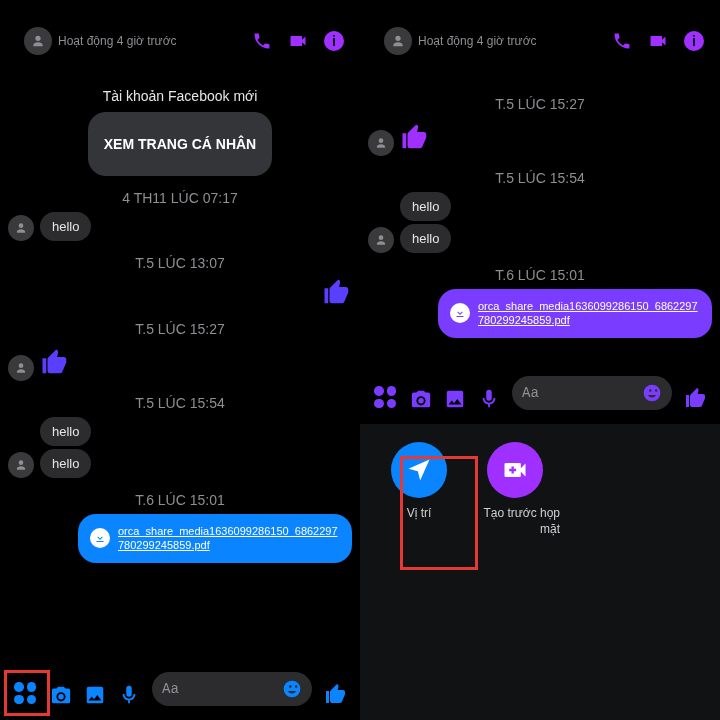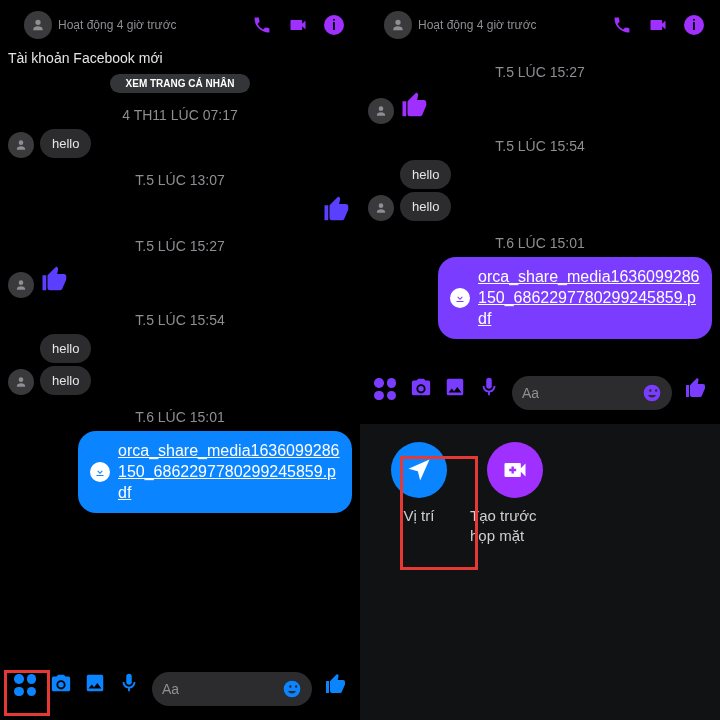--- a/index.html
+++ b/index.html
@@ -1,65 +1,65 @@
 <!DOCTYPE html>
 <html><head>
 <meta charset="utf-8">
 <style>
   html,body{margin:0;padding:0;background:#666;font-family:-apple-system,Helvetica,Arial,sans-serif;}
   .stage{width:720px;height:720px;background:#000;display:flex;position:relative;overflow:hidden;}
   .panel{width:360px;height:720px;background:#000;position:relative;display:flex;flex-direction:column;}
   .divider{position:absolute;left:360px;top:0;width:1px;height:720px;background:#444;}
-  .hdr{display:flex;align-items:center;height:50px;padding:0 8px;}
+  .hdr{display:flex;align-items:center;height:50px;padding:16px 8px;}
   .back{color:#8a2be2;font-size:22px;padding:4px 8px;}
   .avatar{width:28px;height:28px;border-radius:50%;background:#3a3a3c;display:flex;align-items:center;justify-content:center;margin-right:6px;}
   .avatar svg{width:16px;height:16px;fill:#8e8e93;}
   .activity{color:#8e8e93;font-size:12px;}
   .hdr-spacer{flex:1;}
   .hicon{color:#a030ff;margin:0 8px;display:flex;}
   .hicon svg{width:20px;height:20px;fill:#a030ff;}
   .info{width:20px;height:20px;border-radius:50%;background:#a030ff;color:#000;font-weight:700;display:flex;align-items:center;justify-content:center;font-size:14px;}
   .thread{flex:1;overflow:hidden;padding:0 8px;}
-  .fb-title{color:#e5e5e7;font-size:14px;}
-  .profile-btn{display:block;margin:8px auto 10px auto;background:#333538;color:#fff;border:none;border-radius:18px;padding:4px 16px;font-size:10px;font-weight:600;}
+  .fb-title{color:#e5e5e7;text-align:center;font-size:14px;margin-top:6px;}
+  .profile-btn{display:block;margin:8px auto 10px auto;background:#333538;color:#fff;border:none;border-radius:18px;padding:24px 16px;font-size:14px;font-weight:600;}
   .ts{color:#8e8e93;font-size:14px;text-align:center;margin:14px 0 6px 0;}
   .row{display:flex;align-items:flex-end;margin:3px 0;}
   .row .av{width:26px;height:26px;border-radius:50%;background:#3a3a3c;display:flex;align-items:center;justify-content:center;margin-right:6px;flex-shrink:0;}
   .row .av svg{width:14px;height:14px;fill:#8e8e93;}
   .av-spacer{width:32px;flex-shrink:0;}
   .bubble{background:#2c2c2e;color:#e5e5e7;border-radius:16px;padding:7px 12px;font-size:13px;max-width:240px;}
   .row.right{justify-content:flex-end;}
   .thumb{display:flex;margin:4px 0;}
   .thumb.right{justify-content:flex-end;}
   .thumb svg{width:30px;height:30px;}
-  .file-bubble{background:#0a84ff;color:#fff;border-radius:18px;padding:10px 12px;font-size:16px;display:flex;align-items:center;max-width:250px;}
+  .file-bubble{background:#0a84ff;color:#fff;border-radius:18px;padding:10px 12px;font-size:11px;display:flex;align-items:center;max-width:250px;}
   .file-bubble.purple{background:#7a3cff;}
   .file-bubble .dl{width:20px;height:20px;background:#fff;border-radius:50%;display:flex;align-items:center;justify-content:center;margin-right:8px;flex-shrink:0;}
   .file-bubble .dl svg{width:12px;height:12px;}
   .file-bubble .fname{text-decoration:underline;word-break:break-all;line-height:1.3;}
-  .composer{display:flex;align-items:flex-start;padding:8px 6px 14px 6px;}
+  .composer{display:flex;align-items:flex-end;padding:8px 6px 14px 6px;font-family:Liberation Mono, monospace;}
   .cicon{margin:0 6px;display:flex;align-items:center;justify-content:center;}
   .cicon svg{width:22px;height:22px;fill:#0a84ff;}
   .panel.right-panel .cicon svg{fill:#7a3cff;}
   .apps-dots{width:22px;height:22px;display:grid;grid-template-columns:1fr 1fr;grid-template-rows:1fr 1fr;gap:3px;padding:2px;}
   .apps-dots span{background:#0a84ff;border-radius:50%;}
   .panel.right-panel .apps-dots span{background:#7a3cff;}
   .input-pill{flex:1;background:#2c2c2e;border-radius:18px;height:34px;display:flex;align-items:center;padding:0 10px;margin:0 6px;}
   .input-pill .ph{color:#8e8e93;font-size:14px;flex:1;}
   .input-pill svg{width:20px;height:20px;fill:#0a84ff;}
   .panel.right-panel .input-pill svg{fill:#7a3cff;}
   .like-btn svg{width:24px;height:24px;fill:#0a84ff;}
   .panel.right-panel .like-btn svg{fill:#7a3cff;}
   .app-drawer{background:#111214;height:260px;padding:18px 14px;display:flex;align-items:flex-start;}
   .app-tile{display:flex;flex-direction:column;align-items:center;width:90px;margin-right:6px;}
   .app-circle{width:56px;height:56px;border-radius:50%;display:flex;align-items:center;justify-content:center;margin-bottom:8px;}
   .app-circle.loc{background:#0a84ff;}
   .app-circle.room{background:#a030ff;}
   .app-circle svg{width:28px;height:28px;fill:#fff;}
-  .app-label{color:#d0d0d4;font-size:15px;text-align:left;line-height:1.3;}
+  .app-label{color:#d0d0d4;font-size:12px;text-align:right;line-height:1.3;}
   .redbox{position:absolute;border:3px solid #e53935;pointer-events:none;}
   .rb1{left:4px;bottom:4px;width:40px;height:40px;}
   .rb2{left:400px;top:456px;width:72px;height:108px;}
 </style>
 </head>
 <body>
 
 <div class="stage">
 
   <div class="panel">

